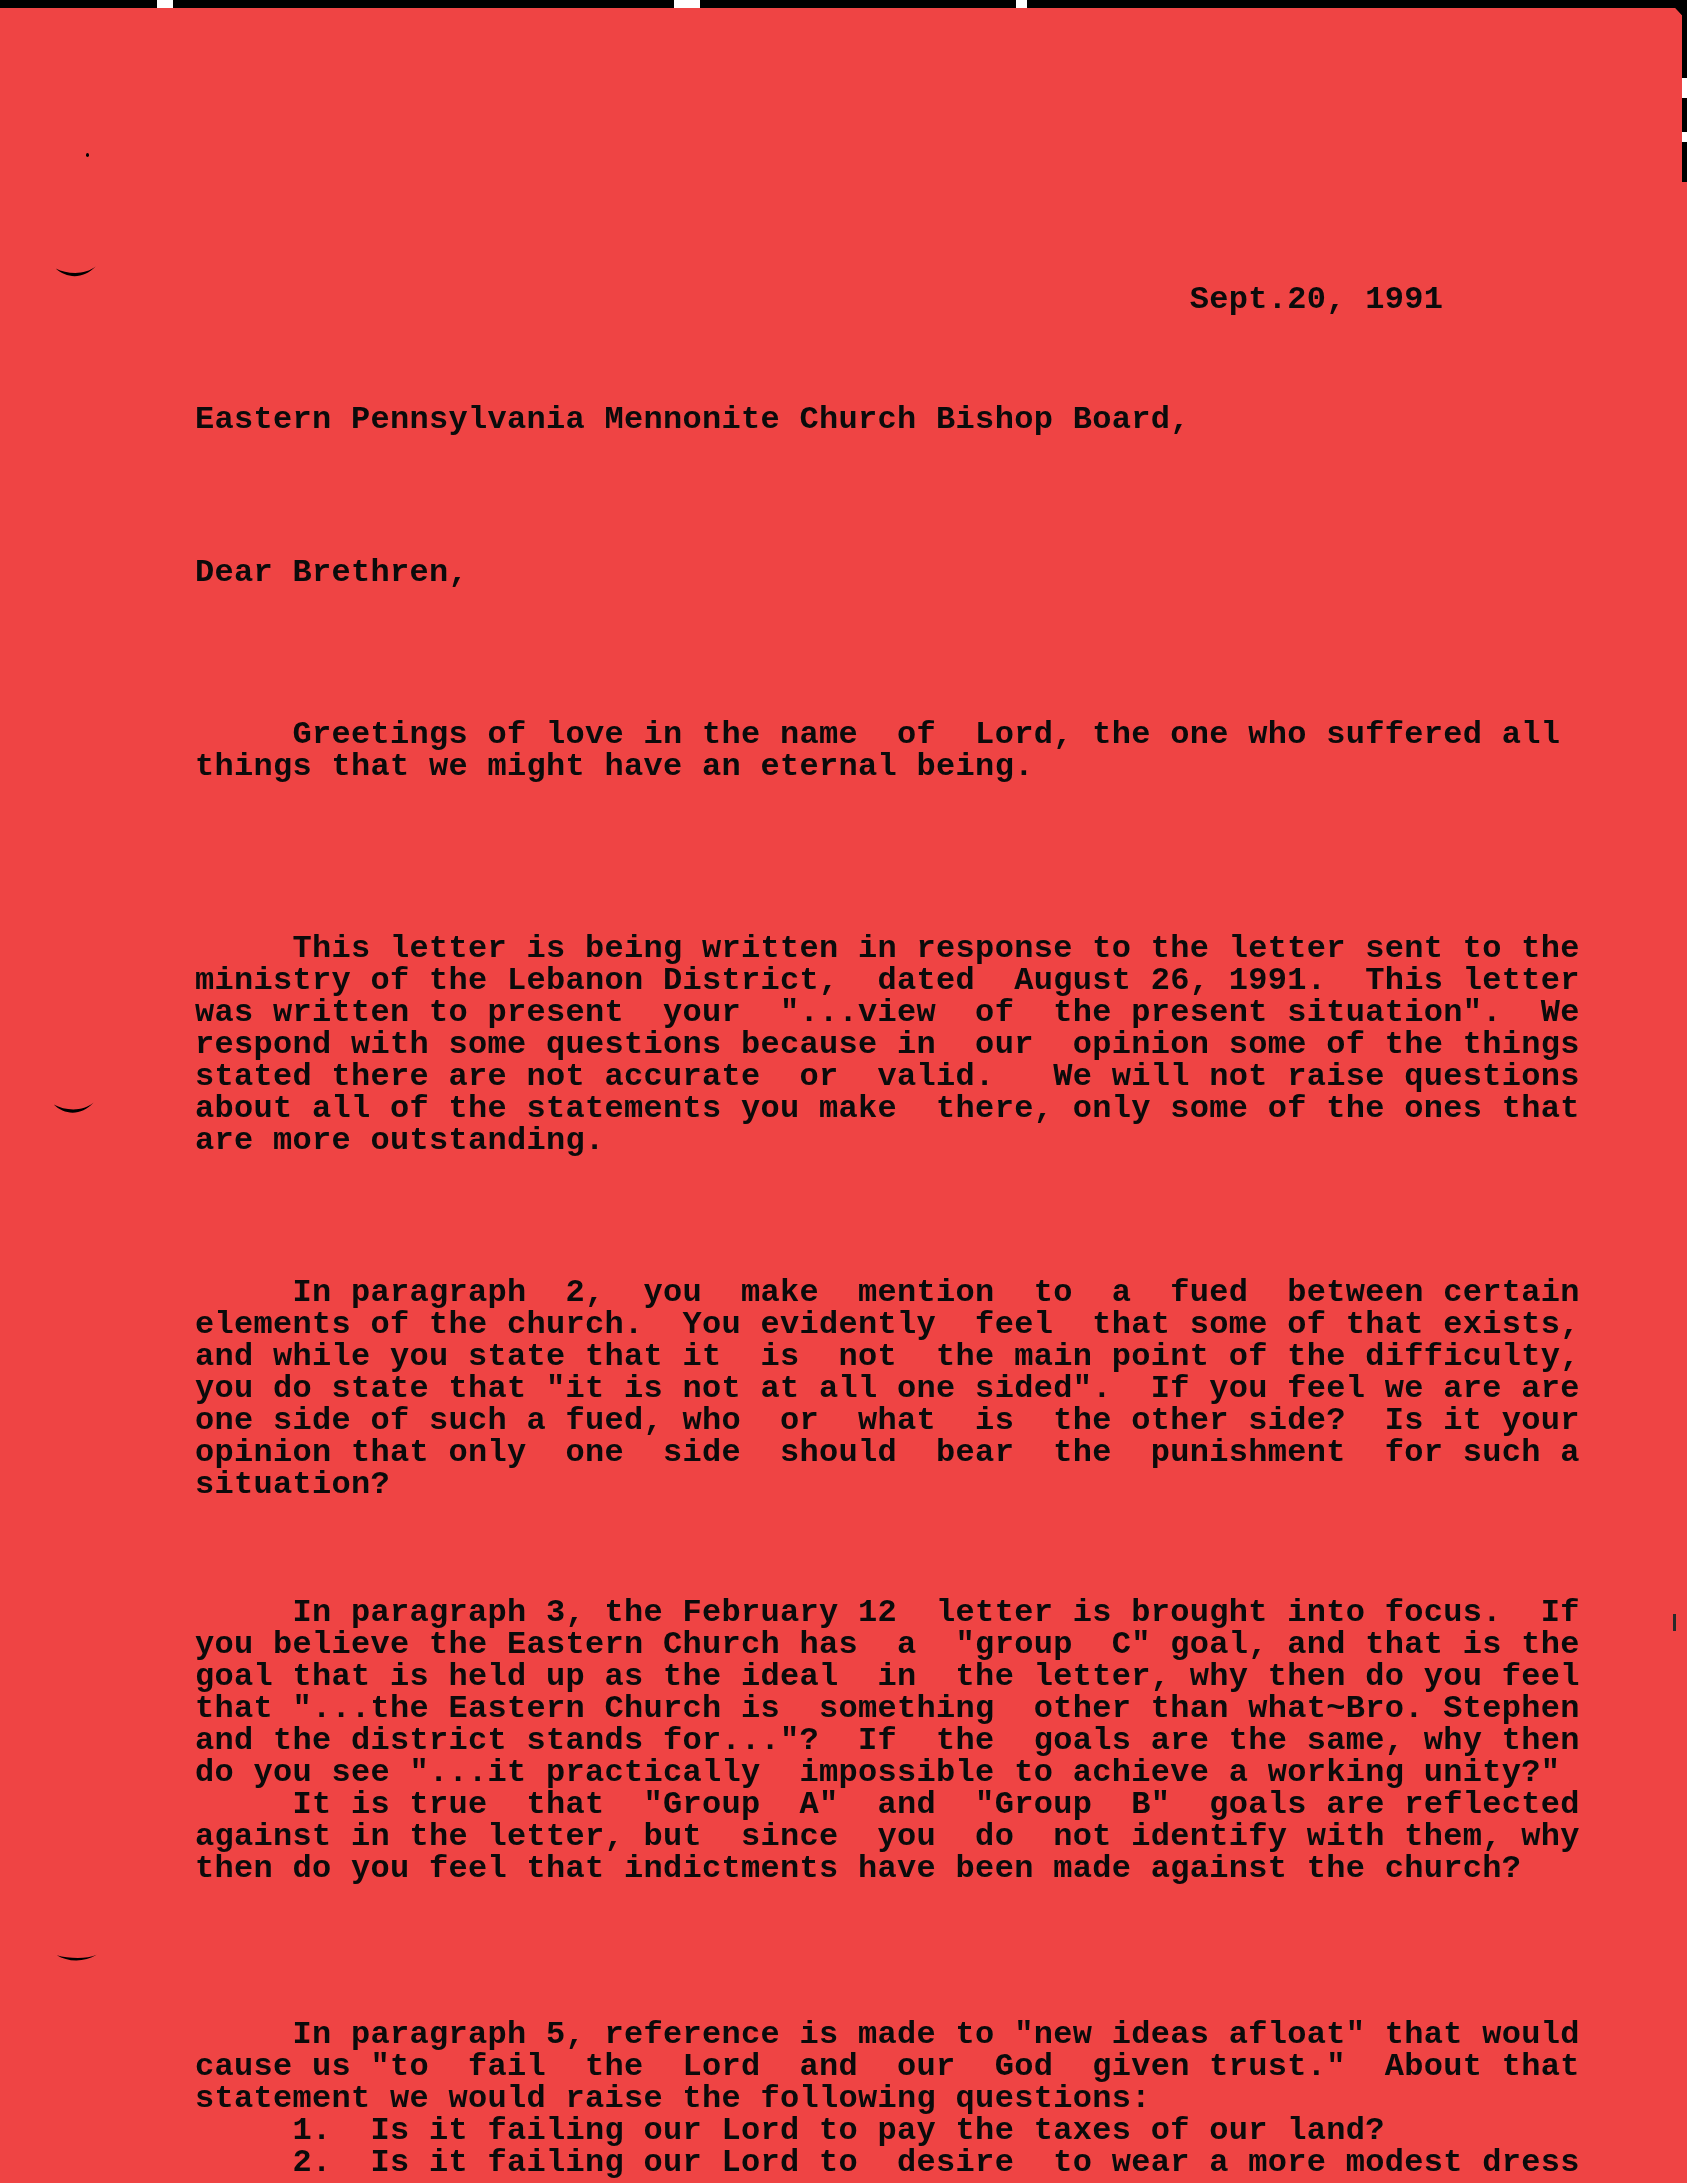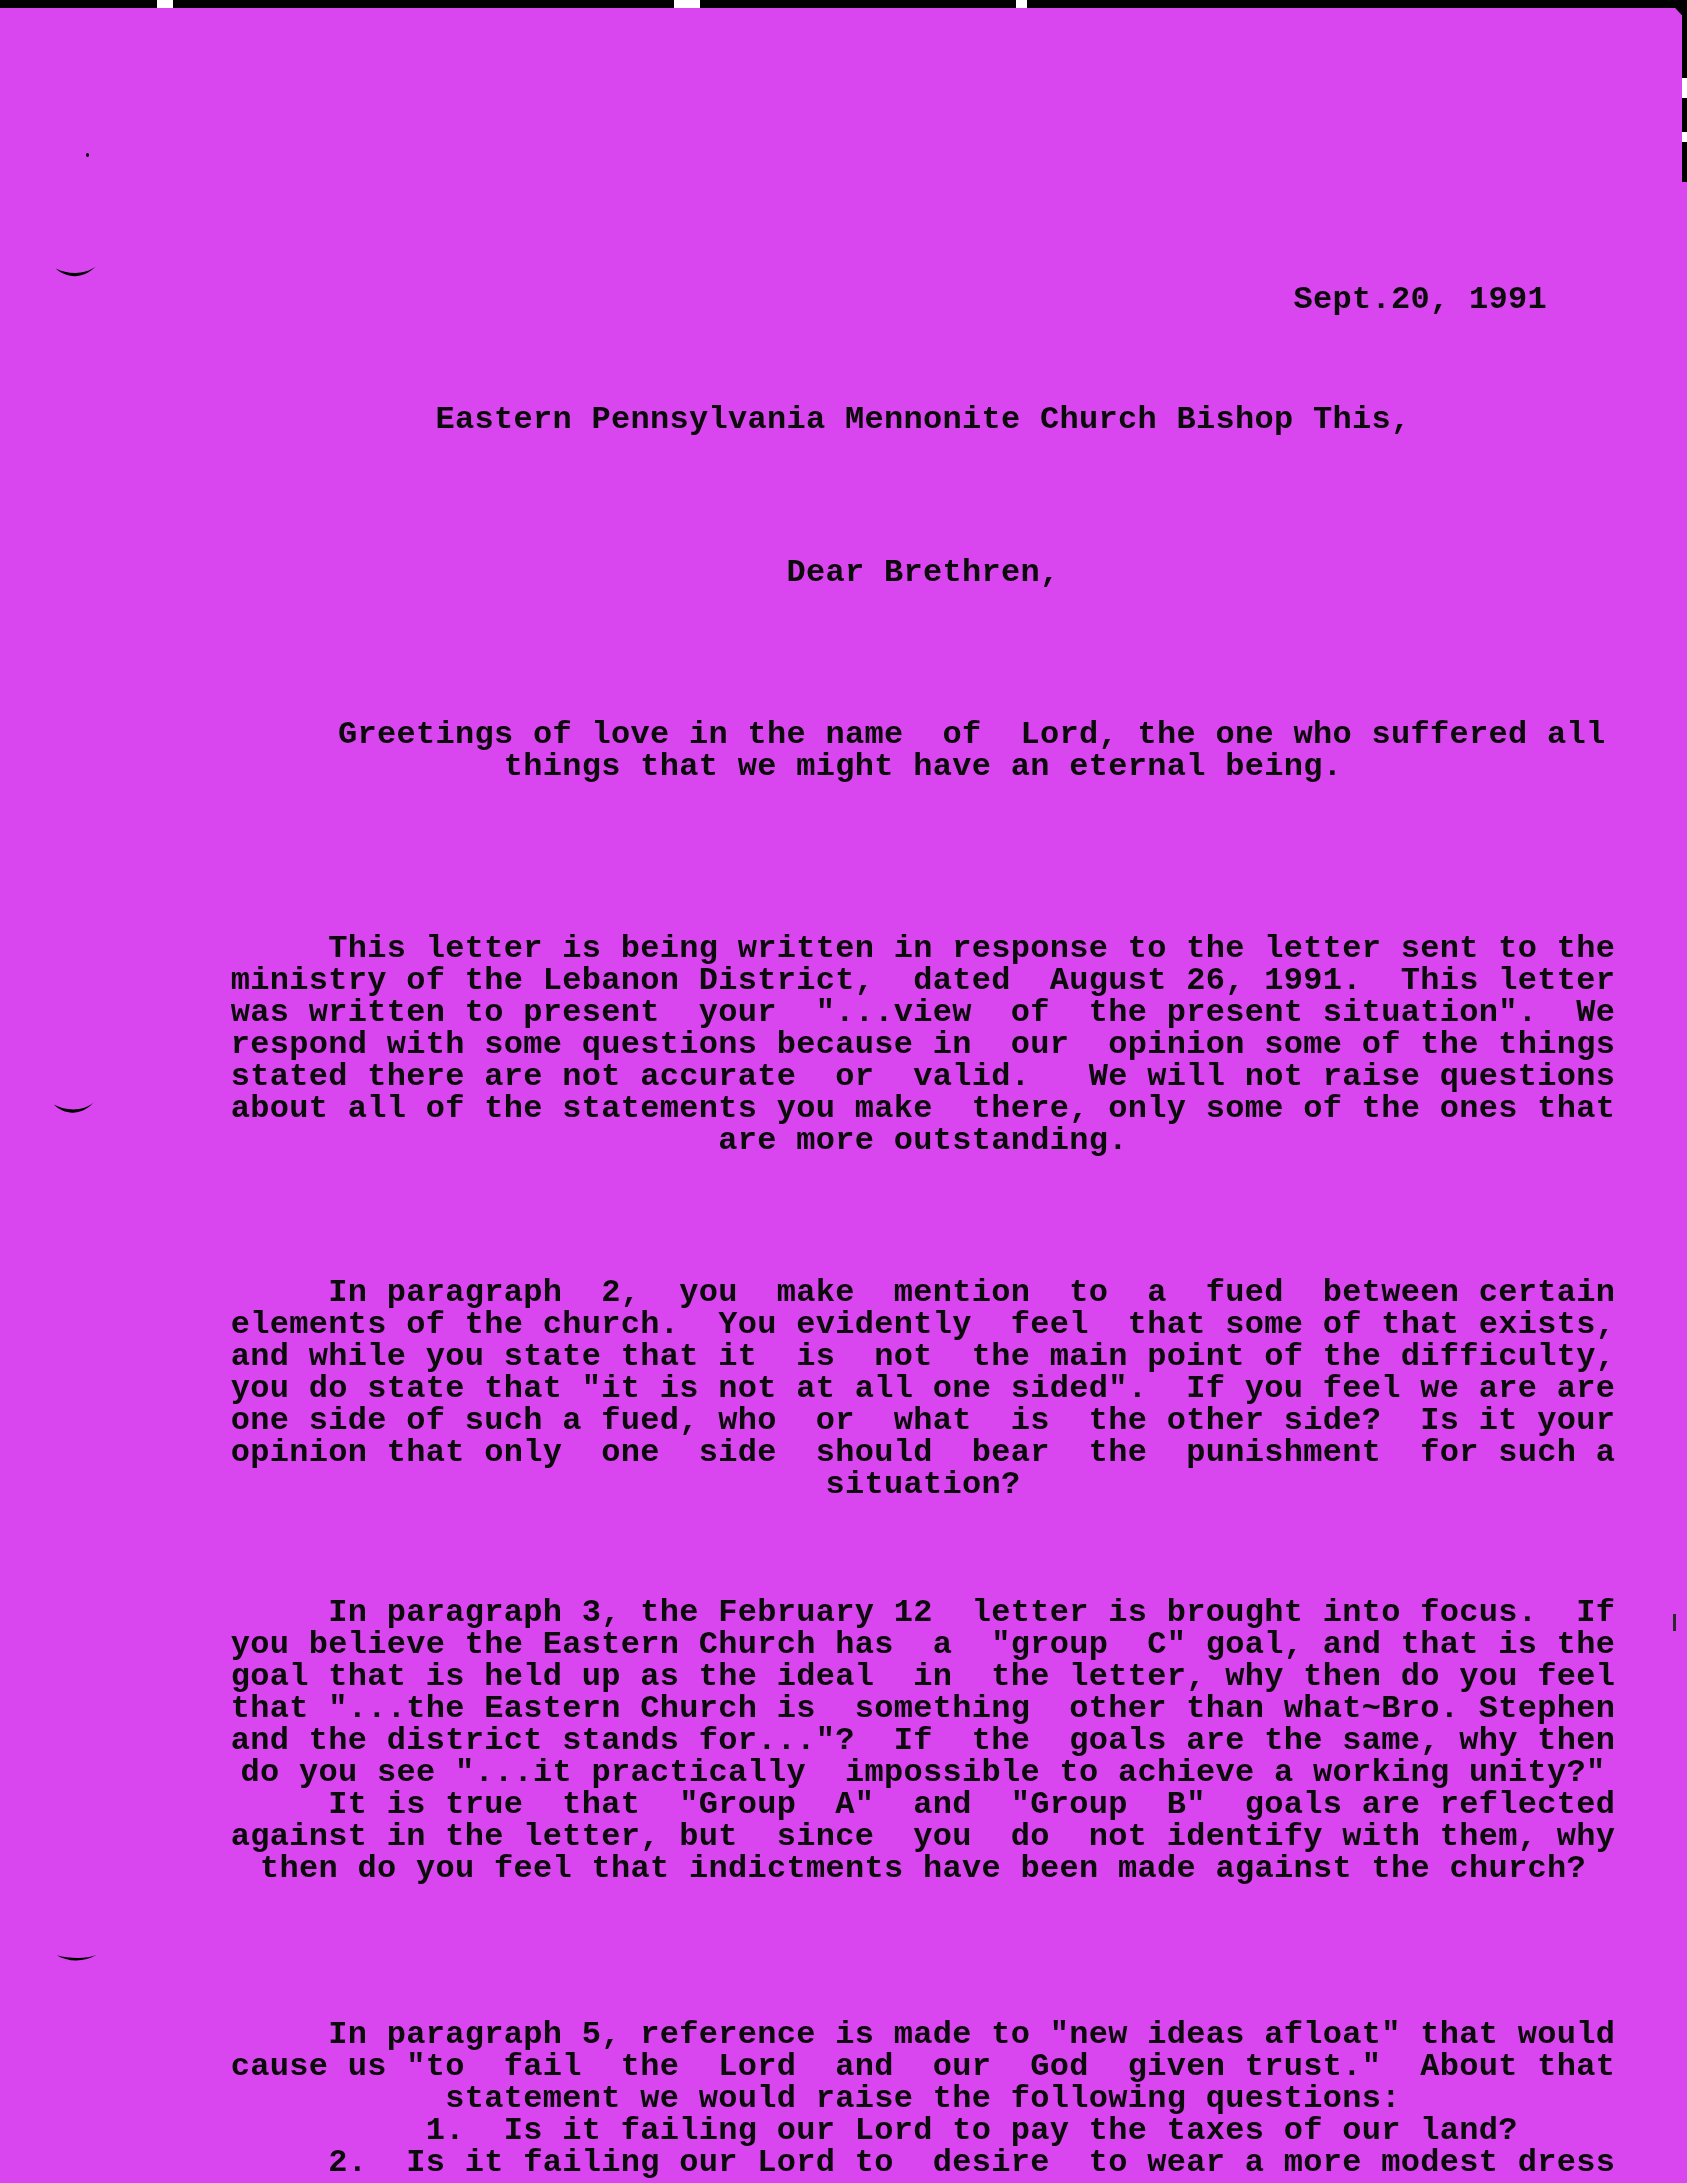--- a/index.html
+++ b/index.html
@@ -1,24 +1,23 @@
 <!DOCTYPE html>
 <html style="font-size:10.6px"><head>
 <meta charset="utf-8">
 <title>Scanned Letter</title>
 <style>
   html, body { margin: 0; padding: 0; background: #ffffff; }
   .page {
     position: relative;
     width: 1687px;
     height: 2183px;
-    background: #d946ef;
+    background: #ef4444;
     overflow: hidden;
     font-family: "Liberation Mono", "DejaVu Sans Mono", monospace;
-    text-align: center;
   }
   
   .edge-top {
     position: absolute; left: 0; top: 0; width: 1687px; height: 8px;
     background: linear-gradient(90deg,
       #000 0px, #000 157px, #fff 157px, #fff 173px,
       #000 173px, #000 674px, #fff 674px, #fff 700px,
       #000 700px, #000 1016px, #fff 1016px, #fff 1027px,
       #000 1027px, #000 1687px);
   }
@@ -84,21 +83,21 @@
   </svg>
   <svg class="swoosh swoosh-3" viewBox="0 0 66 26">
     <path d="M2,6 C18,20 44,22 63,5 C47,15 20,13 2,6 Z" fill="#000"></path>
   </svg>
 
   <div class="artifact-dot"></div>
   <div class="artifact-tick"></div>
 
   <div class="letter">
     <div class="line">                                                   Sept.20, 1991</div>
-    <div class="line mt-recipient">Eastern Pennsylvania Mennonite Church Bishop This,</div>
+    <div class="line mt-recipient">Eastern Pennsylvania Mennonite Church Bishop Board,</div>
     <div class="line mt-salutation">Dear Brethren,</div>
 
     <div class="para mt-p1"><div class="line">     Greetings of love in the name  of  Lord, the one who suffered all</div><div class="line">things that we might have an eternal being.</div></div>
 
     <div class="para mt-p2"><div class="line">     This letter is being written in response to the letter sent to the</div><div class="line">ministry of the Lebanon District,  dated  August 26, 1991.  This letter</div><div class="line">was written to present  your  "...view  of  the present situation".  We</div><div class="line">respond with some questions because in  our  opinion some of the things</div><div class="line">stated there are not accurate  or  valid.   We will not raise questions</div><div class="line">about all of the statements you make  there, only some of the ones that</div><div class="line">are more outstanding.</div></div>
 
     <div class="para mt-p3"><div class="line">     In paragraph  2,  you  make  mention  to  a  fued  between certain</div><div class="line">elements of the church.  You evidently  feel  that some of that exists,</div><div class="line">and while you state that it  is  not  the main point of the difficulty,</div><div class="line">you do state that "it is not at all one sided".  If you feel we are are</div><div class="line">one side of such a fued, who  or  what  is  the other side?  Is it your</div><div class="line">opinion that only  one  side  should  bear  the  punishment  for such a</div><div class="line">situation?</div></div>
 
     <div class="para mt-p4"><div class="line">     In paragraph 3, the February 12  letter is brought into focus.  If</div><div class="line">you believe the Eastern Church has  a  "group  C" goal, and that is the</div><div class="line">goal that is held up as the ideal  in  the letter, why then do you feel</div><div class="line">that "...the Eastern Church is  something  other than what~Bro. Stephen</div><div class="line">and the district stands for..."?  If  the  goals are the same, why then</div><div class="line">do you see "...it practically  impossible to achieve a working unity?"</div><div class="line">     It is true  that  "Group  A"  and  "Group  B"  goals are reflected</div><div class="line">against in the letter, but  since  you  do  not identify with them, why</div><div class="line">then do you feel that indictments have been made against the church?</div></div>
 

